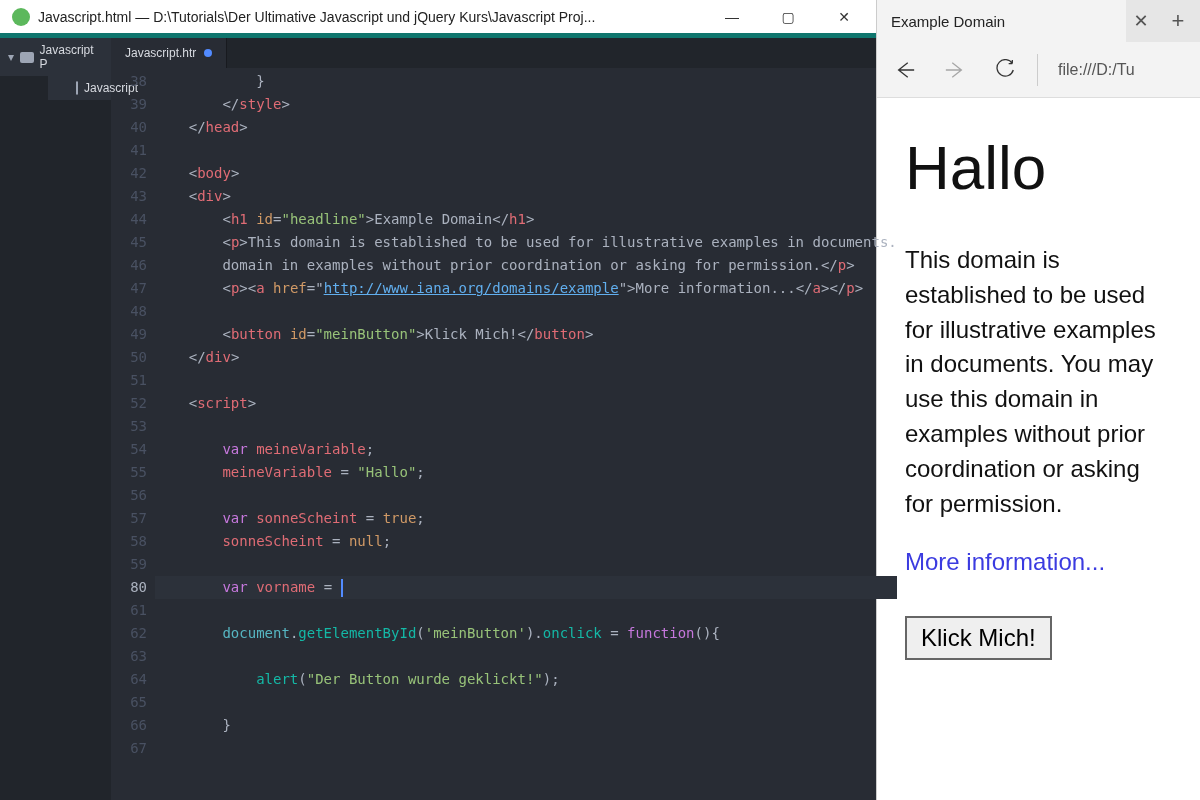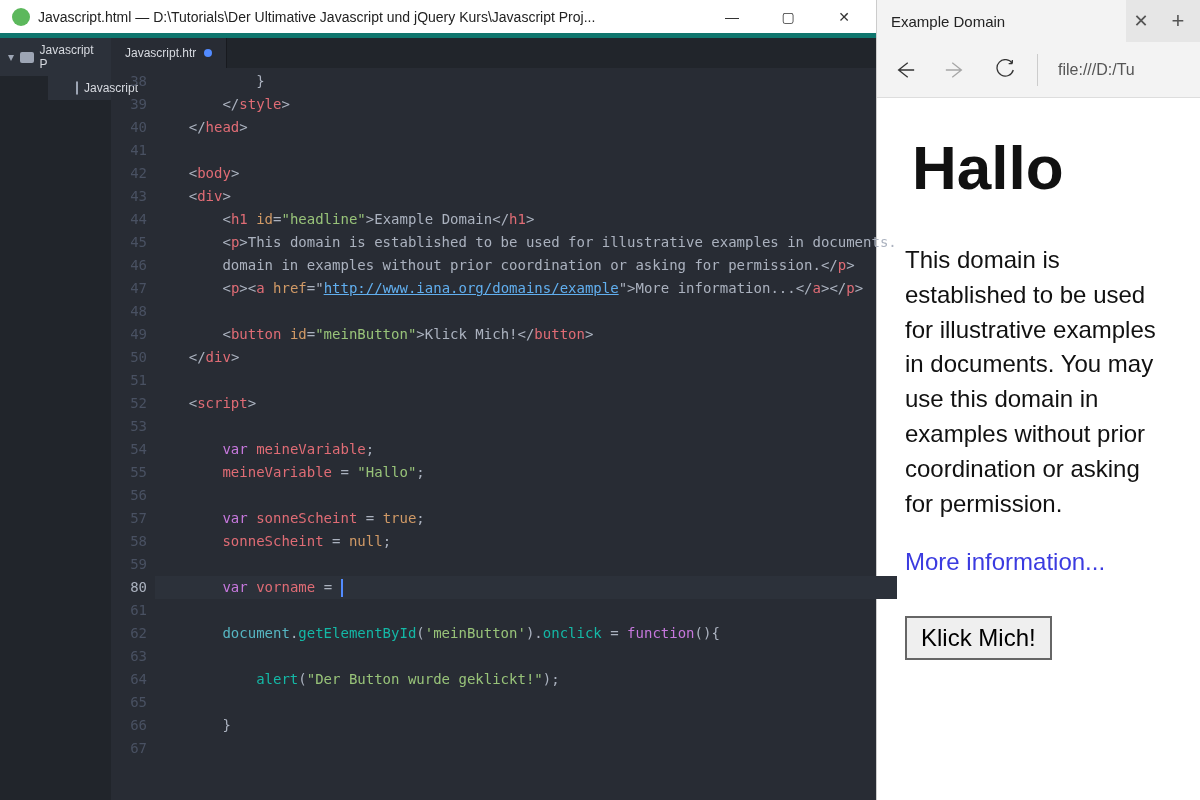--- a/index.html
+++ b/index.html
@@ -39,21 +39,21 @@
 .edge-tab { flex: 1; background: #f3f3f3; display: flex; align-items: center; padding: 0 14px; gap: 10px; font-size: 15px; color: #222; }
 .edge-close { width: 30px; display:flex; align-items:center; justify-content:center; color:#555; cursor:pointer; font-size:18px; }
 .edge-newtab { width: 44px; display:flex; align-items:center; justify-content:center; color:#555; cursor:pointer; font-size:22px; background:#e6e6e6; }
 .edge-toolbar { height: 56px; display:flex; align-items:center; padding: 0 10px; gap: 14px; background:#f3f3f3; border-bottom:1px solid #ddd; }
 .nav-btn { width:36px; height:36px; display:flex; align-items:center; justify-content:center; cursor:pointer; }
 .nav-btn.disabled { opacity:.4; cursor:default; }
 .arrow-svg { width:22px; height:22px; stroke:#333; stroke-width:1.4; fill:none; }
 .addr-sep { width:1px; height:32px; background:#ccc; }
 .addr { flex:1; font-size:16px; color:#555; padding-left:6px; white-space:nowrap; overflow:hidden; }
 .page { flex:1; background:#fff; padding: 24px 28px; overflow:hidden; }
-.page h1 { font-size: 62px; font-weight: 700; color:#111; margin: 10px 7px 40px; font-family: Arial, sans-serif; }
+.page h1 { font-size: 62px; font-weight: 400; color:#111; margin: 10px 0 40px; font-family: Arial, sans-serif; }
 .page p { font-size: 24px; color:#111; line-height:1.45; font-family: Arial, sans-serif; margin-bottom: 24px; }
 .page a { color:#3b3be0; text-decoration:none; font-size:24px; }
 .page button { font-size: 24px; padding: 6px 14px; background:#efefef; border:2px solid #666; font-family: Arial, sans-serif; cursor:pointer; margin-top:12px; }
 </style>
 </head>
 <body>
 
 <div class="atom-window">
   <div class="titlebar">
     <span class="app-icon"></span>

